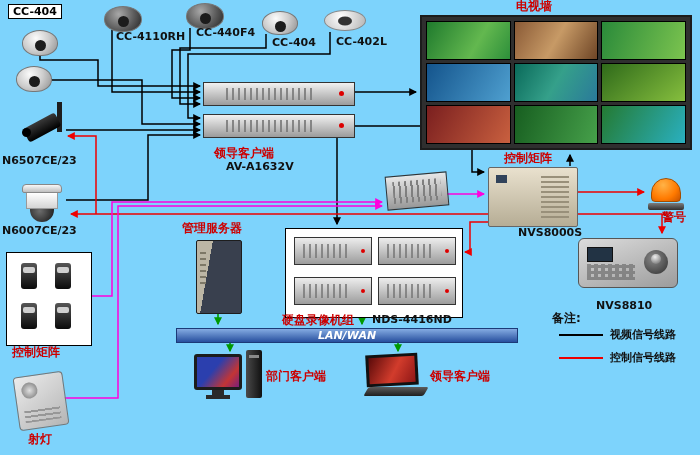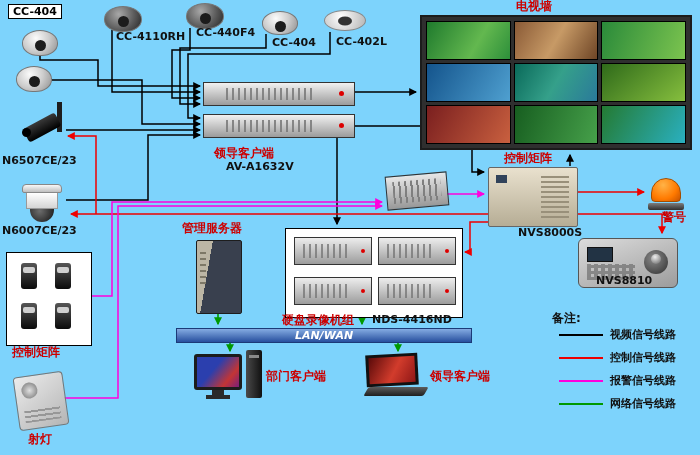--- a/index.html
+++ b/index.html
@@ -245,21 +245,21 @@
 
   <div class="dvrbox" style="left:285px;top:228px;width:176px;height:88px;">
     <div class="dvr" style="left:8px;top:8px;"></div>
     <div class="dvr" style="left:92px;top:8px;"></div>
     <div class="dvr" style="left:8px;top:48px;"></div>
     <div class="dvr" style="left:92px;top:48px;"></div>
   </div>
   <div class="lbl cn red" style="left:282px;top:314px;">硬盘录像机组</div>
   <div class="lbl" style="left:372px;top:314px;">NDS-4416ND</div>
 
-  <div class="lan" style="left:176px;top:328px;width:296px;height:15px;">
+  <div class="lan" style="left:176px;top:328px;width:342px;height:15px;">
     <span>LAN/WAN</span>
   </div>
 
   <div class="mon" style="left:194px;top:354px;width:48px;height:36px;">
       <div class="scr"></div>
     </div>
   <div class="stand" style="left:212px;top:390px;width:12px;height:5px;"></div>
   <div class="stand" style="left:206px;top:395px;width:24px;height:4px;"></div>
   <div class="pctower" style="left:246px;top:350px;width:16px;height:48px;"></div>
   <div class="lbl cn red" style="left:266px;top:370px;">部门客户端</div>
@@ -294,41 +294,29 @@
       <div class="base"></div>
   </div>
   <div class="lbl cn red" style="left:662px;top:211px;">警号</div>
 
   <div class="lbl cn red" style="left:602px;top:232px;margin-top:44px;">主控键盘</div>
   <div class="kb" style="left:578px;top:238px;width:98px;height:48px;">
     <div class="scr"></div>
       <div class="keys"></div>
       <div class="joy"></div>
   </div>
-  <div class="lbl" style="left:596px;top:275px;">NVS8810</div>
+  <div class="lbl" style="left:596px;top:300px;">NVS8810</div>
 
   <div class="lbl cn" style="left:516px;top:312px;margin-left:36px;">备注:</div>
   <div class="legend-row" style="left:558px;top:327px;">
     <svg width="46" height="8">
         <line x1="1" y1="4" x2="45" y2="4" stroke-width="2" class="wire-v"></line>
       </svg>
     <span class="txt">视频信号线路</span>
   </div>
   <div class="legend-row" style="left:558px;top:350px;">
     <svg width="46" height="8">
         <line x1="1" y1="4" x2="45" y2="4" stroke-width="2" class="wire-c"></line>
       </svg>
     <span class="txt">控制信号线路</span>
   </div>
-  <div class="legend-row" style="left:558px;top:373px;">
-    <svg width="46" height="8">
-        <line x1="1" y1="4" x2="45" y2="4" stroke-width="2" class="wire-a"></line>
-      </svg>
-    <span class="txt">报警信号线路</span>
-  </div>
-  <div class="legend-row" style="left:558px;top:396px;">
-    <svg width="46" height="8">
-        <line x1="1" y1="4" x2="45" y2="4" stroke-width="2" class="wire-n"></line>
-      </svg>
-    <span class="txt">网络信号线路</span>
-  </div>
 
 </div>
 
 </body></html>

